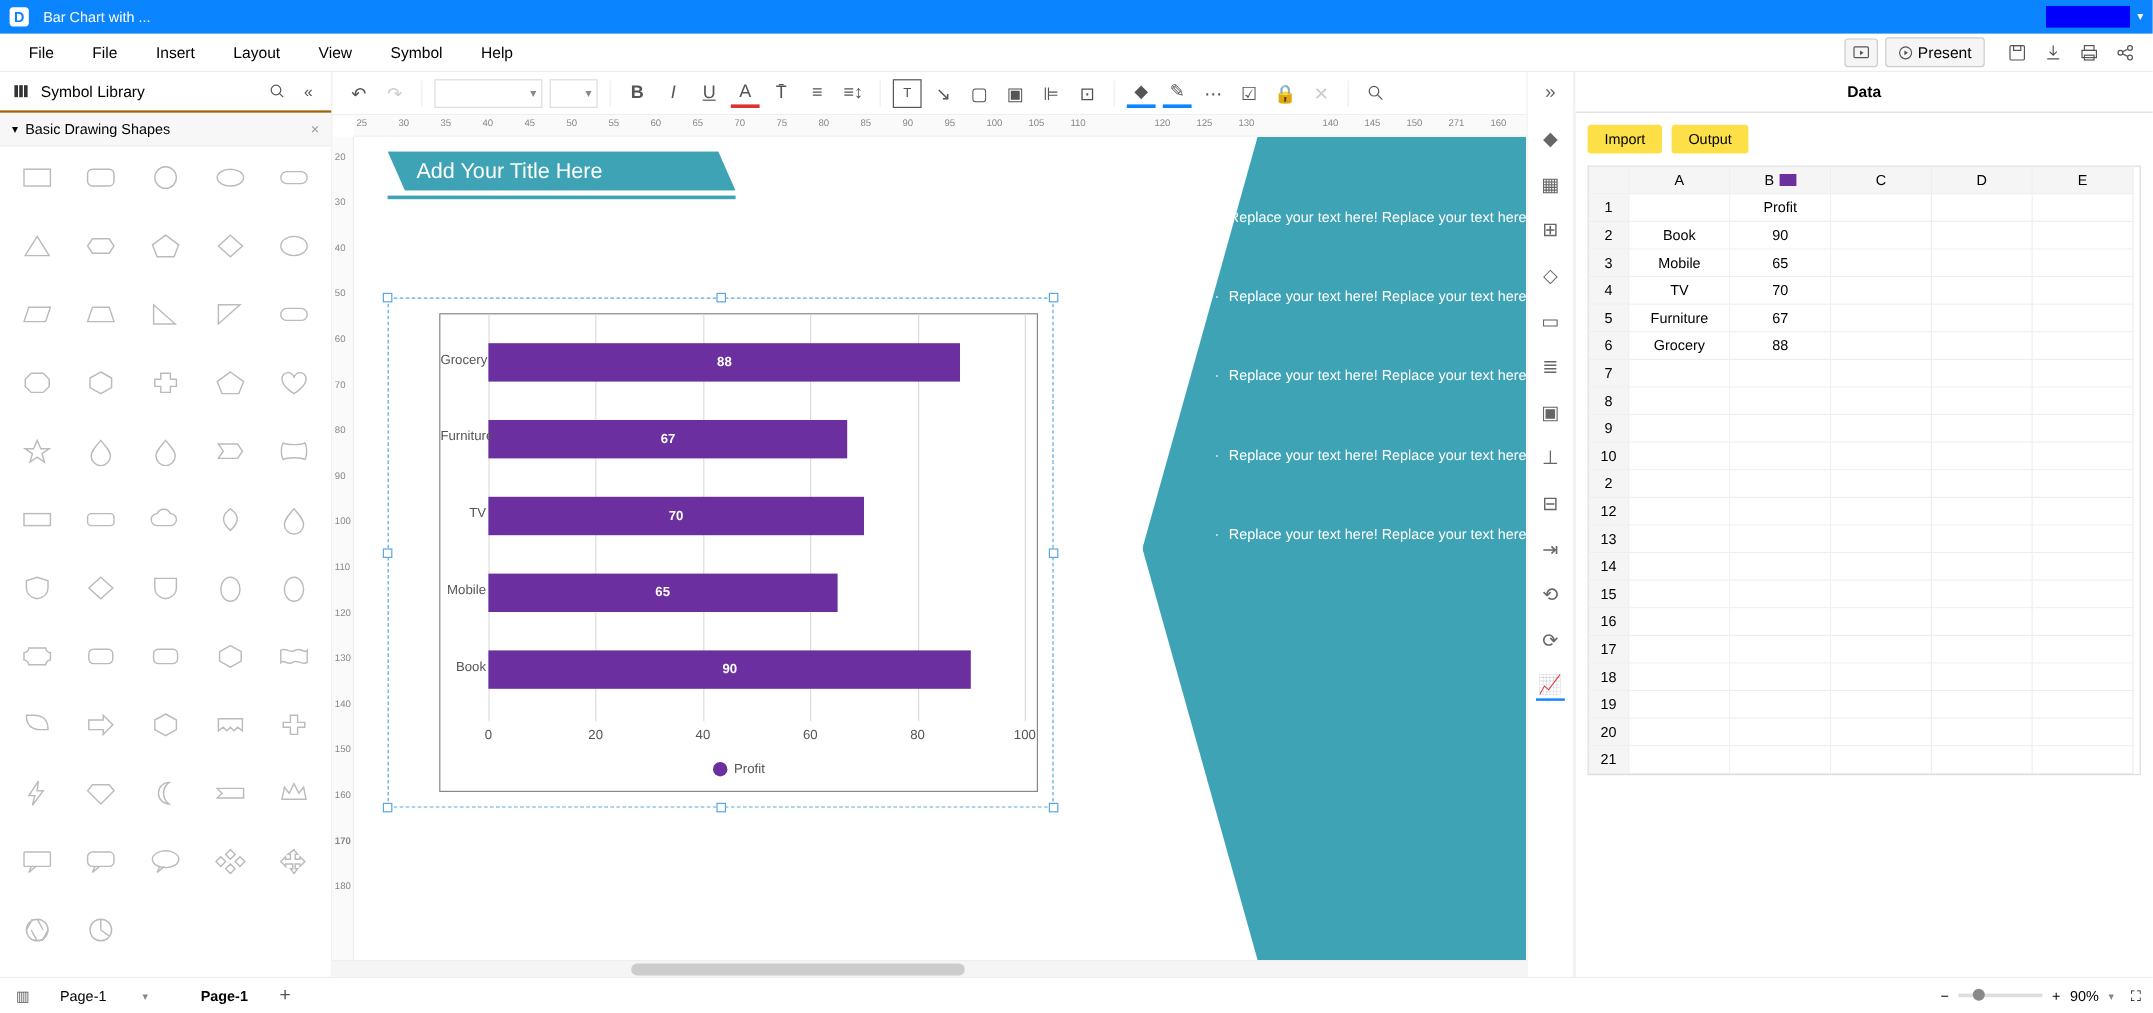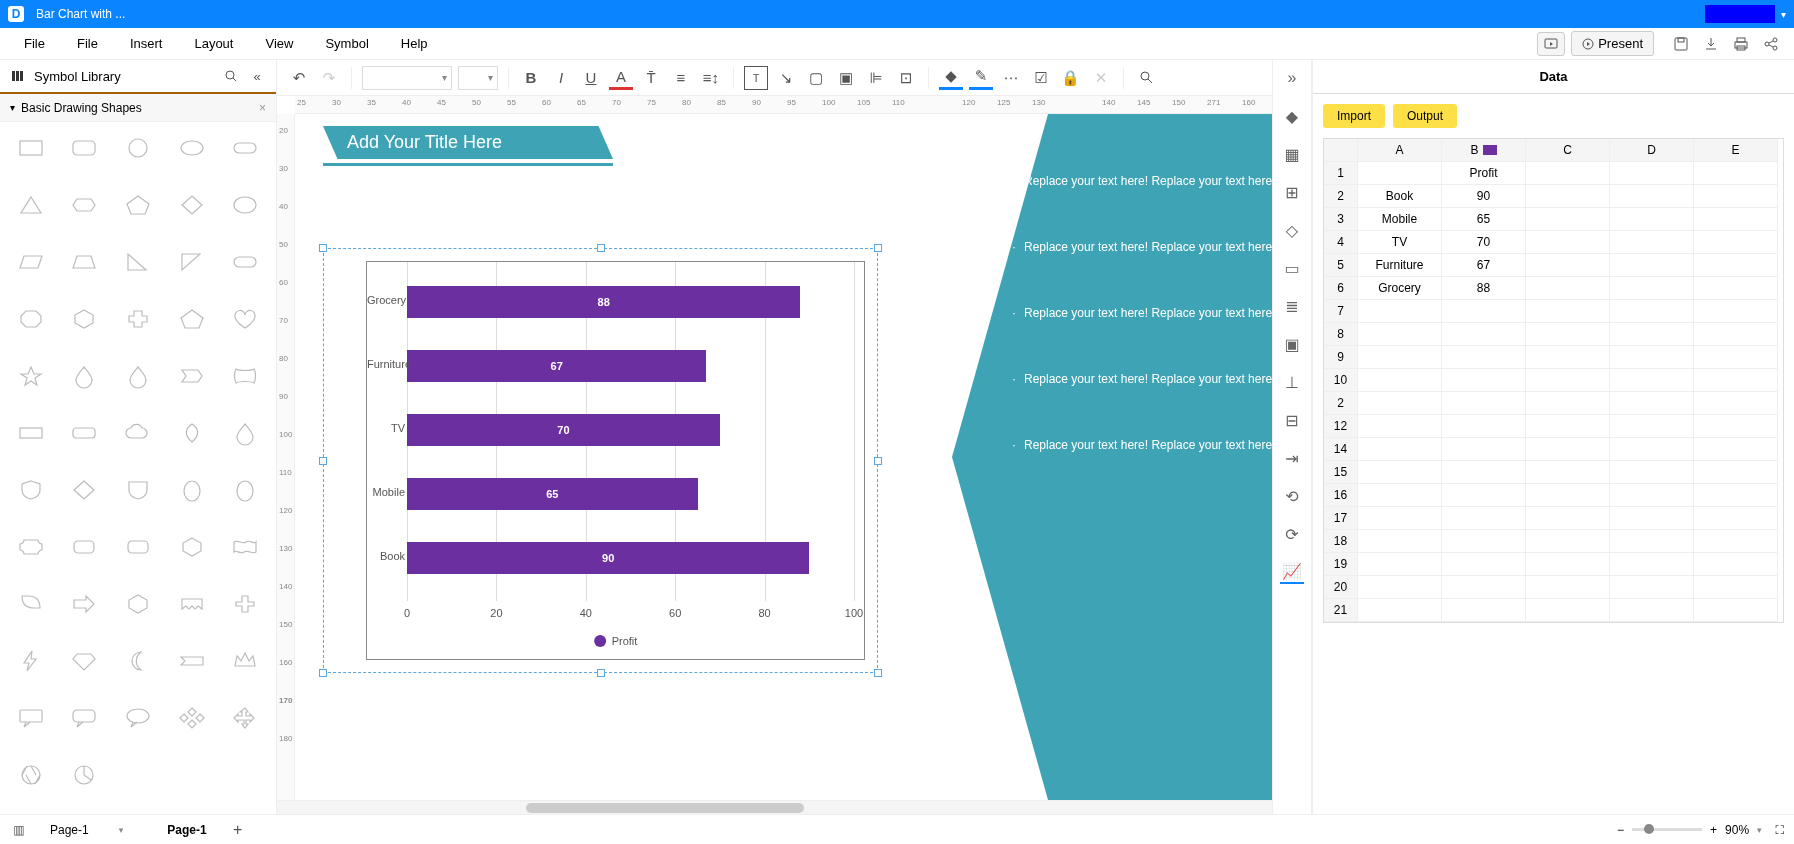--- a/index.html
+++ b/index.html
@@ -847,20 +847,28 @@
           </div>
           <div class="row">
             <div class="cell rowhead">12</div>
             <div class="cell c"></div>
             <div class="cell c"></div>
             <div class="cell c"></div>
             <div class="cell c"></div>
             <div class="cell c"></div>
           </div>
           <div class="row">
+            <div class="cell rowhead">13</div>
+            <div class="cell c"></div>
+            <div class="cell c"></div>
+            <div class="cell c"></div>
+            <div class="cell c"></div>
+            <div class="cell c"></div>
+          </div>
+          <div class="row">
             <div class="cell rowhead">14</div>
             <div class="cell c"></div>
             <div class="cell c"></div>
             <div class="cell c"></div>
             <div class="cell c"></div>
             <div class="cell c"></div>
           </div>
           <div class="row">
             <div class="cell rowhead">15</div>
             <div class="cell c"></div>

